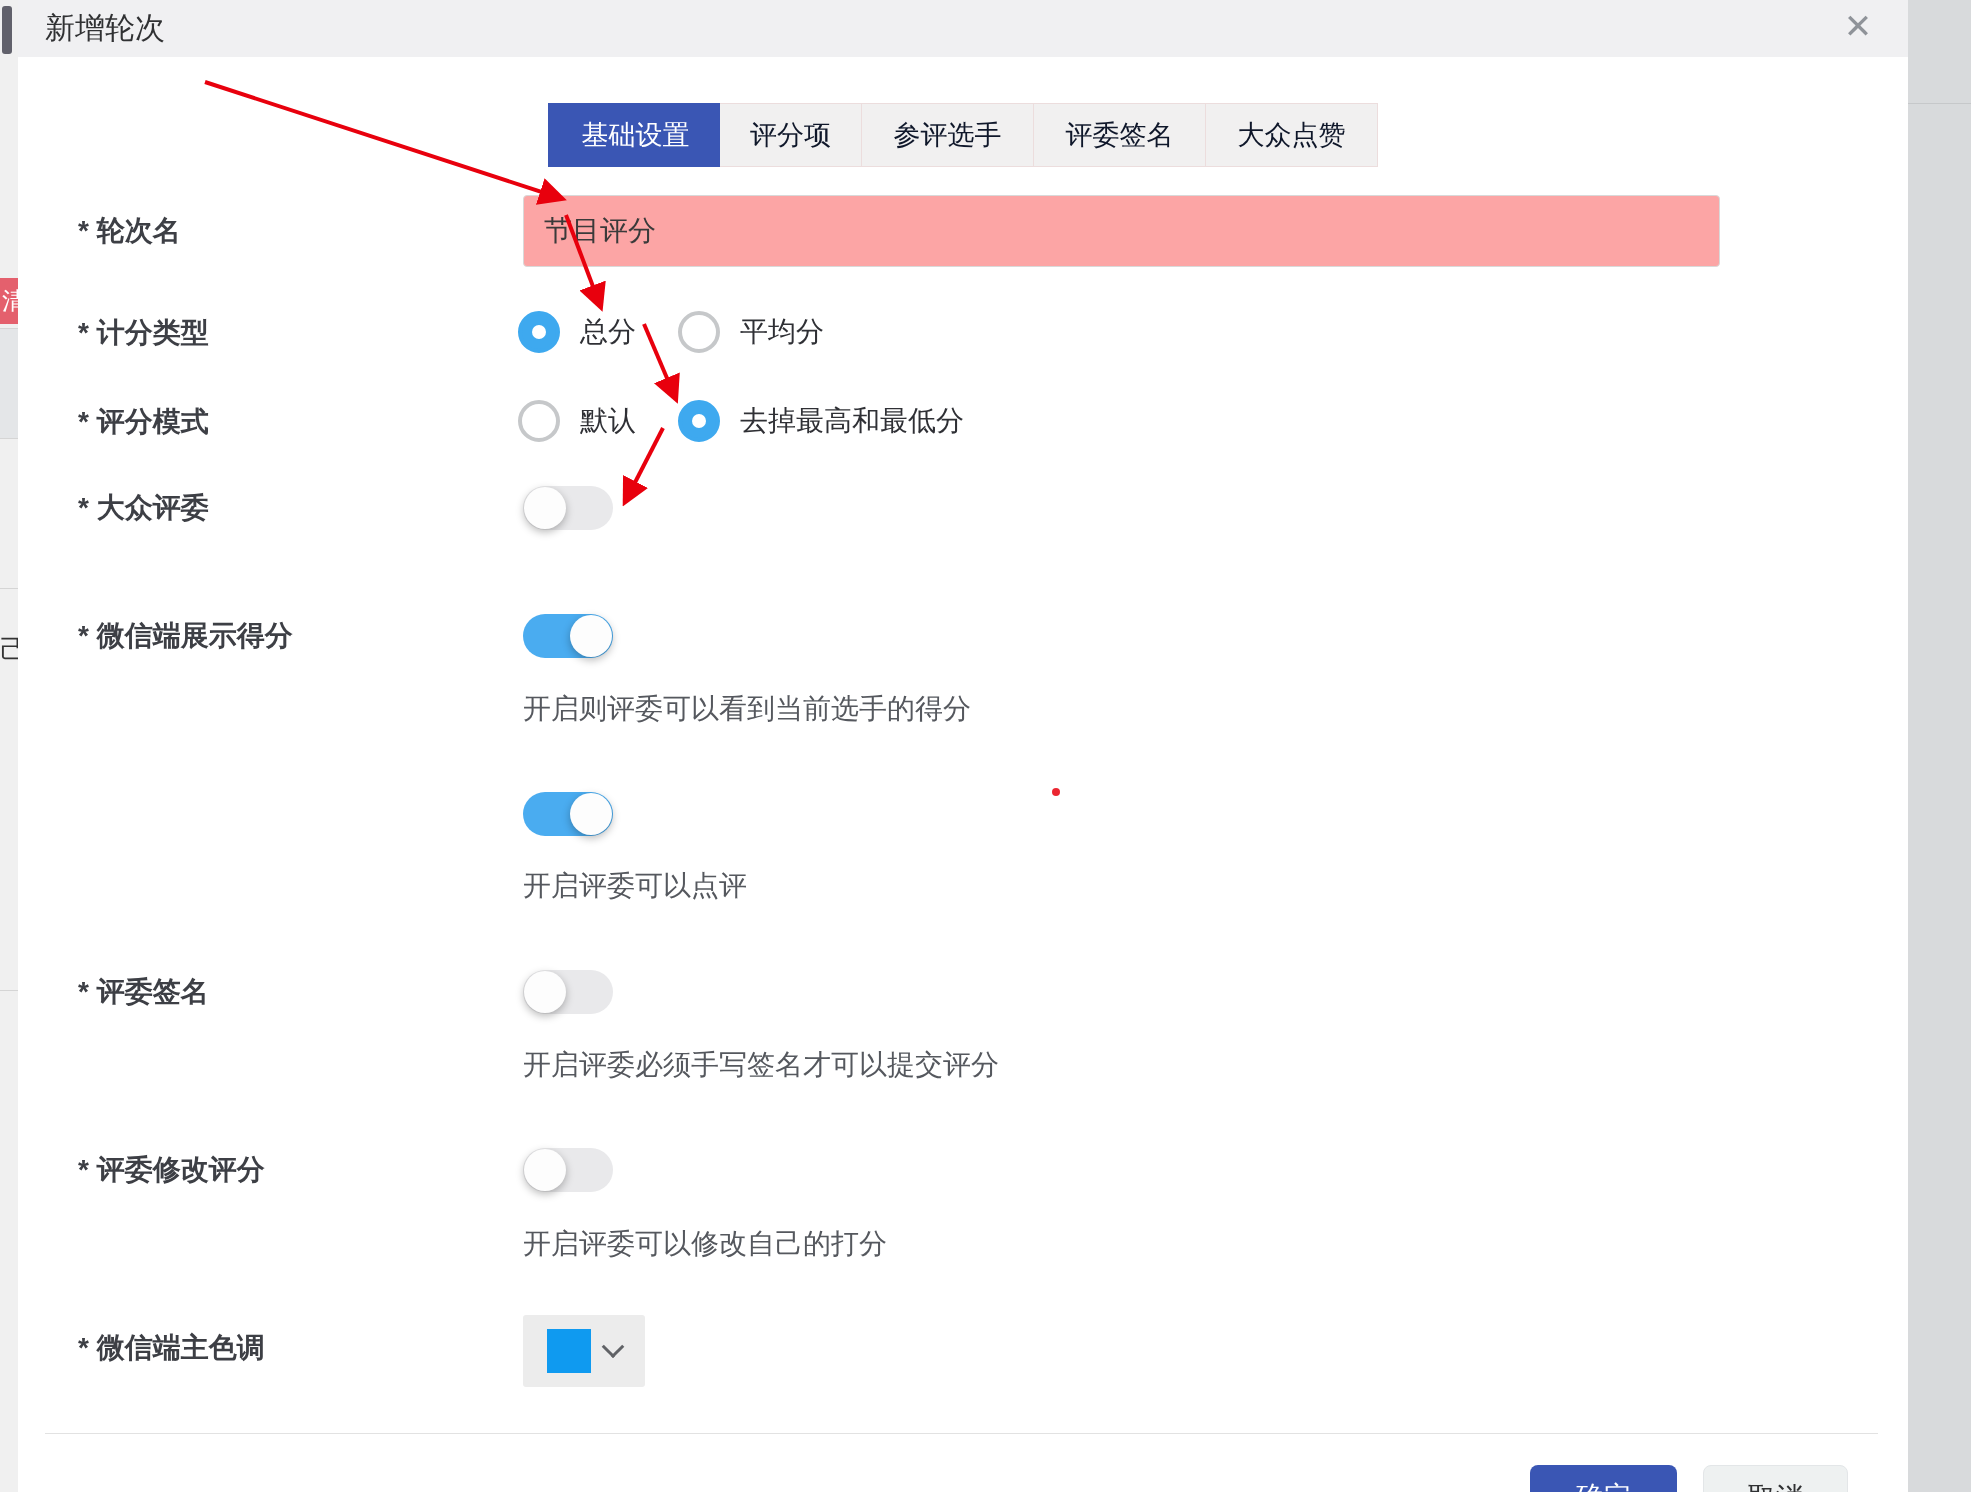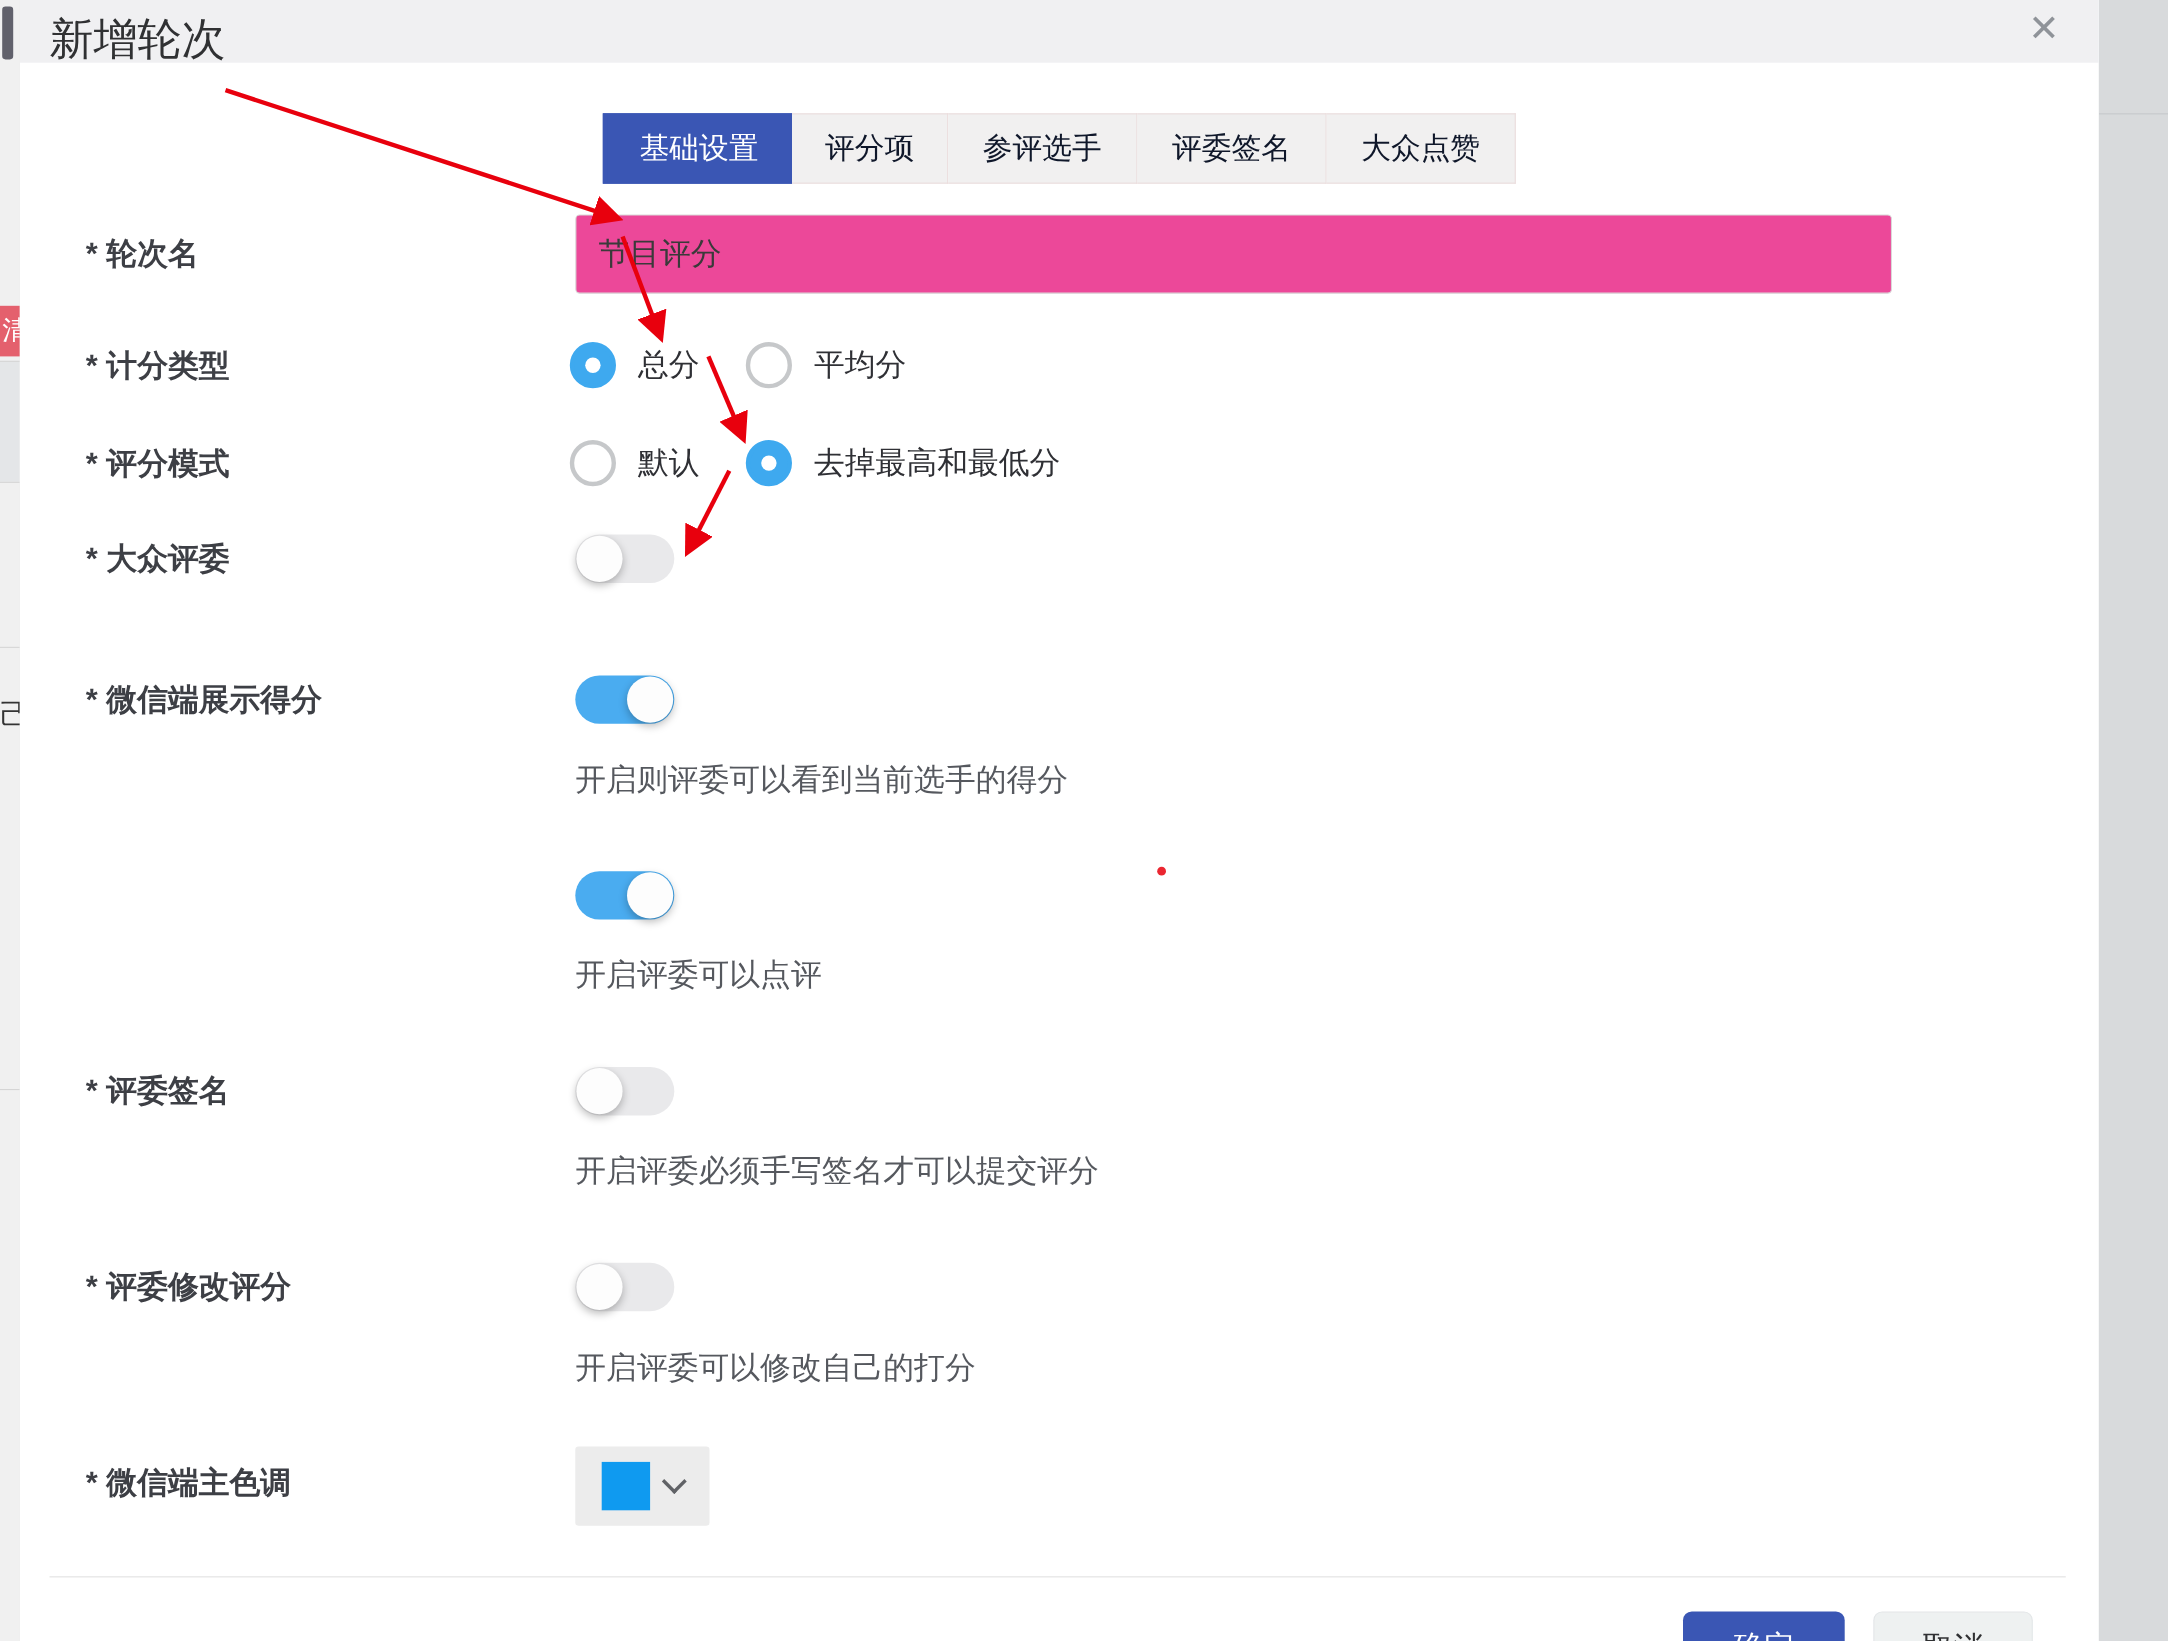--- a/index.html
+++ b/index.html
@@ -35,21 +35,21 @@
   .modal {
     position: absolute; left: 18px; top: 0; width: 1890px; height: 1492px;
     background: #ffffff; z-index: 2; overflow: hidden;
   }
   .modal-header {
     position: absolute; left: 0; top: 0; width: 100%; height: 57px;
     background: #f0f0f2;
   }
   .modal-title {
     position: absolute; left: 27px; top: 8px;
-    font-size: 40px; color: #303133;
+    font-size: 30px; color: #303133;
   }
   .modal-close {
     position: absolute; left: 1818px; top: 4px; width: 44px; height: 44px;
     font-size: 34px; color: #8f9399; text-align: center; line-height: 44px;
     cursor: pointer;
   }
 
   
   .tabs { position: absolute; left: 530px; top: 103px; height: 64px; display: flex; }
   .tab {
@@ -67,21 +67,21 @@
   
   .row { position: absolute; left: 0; width: 1890px; height: 44px; }
   .row-label {
     position: absolute; left: 60px; width: 384px; text-align: left;
     font-size: 28px; font-weight: 700; color: #3d3f45; line-height: 44px;
     white-space: nowrap;
   }
 
   .text-input {
     position: absolute; left: 505px; top: 195px; width: 1197px; height: 72px;
-    border: 1px solid #d9d9d9; border-radius: 4px; background: #ec4899;
+    border: 1px solid #d9d9d9; border-radius: 4px; background: #fca5a5;
     font-size: 28px; color: #3a3a3a; padding: 12px 20px;
     font-family: "Liberation Sans", "DejaVu Sans", sans-serif;
   }
 
   .radio-group { position: absolute; left: 500px; top: 0; display: flex; align-items: center; }
   .radio {
     width: 42px; height: 42px; border-radius: 50%; background: #fff;
     border: 4px solid #c6c8ca; position: relative; cursor: pointer; flex: none;
   }
   .radio.on { background: #3ea9ef; border-color: #3ea9ef; }

